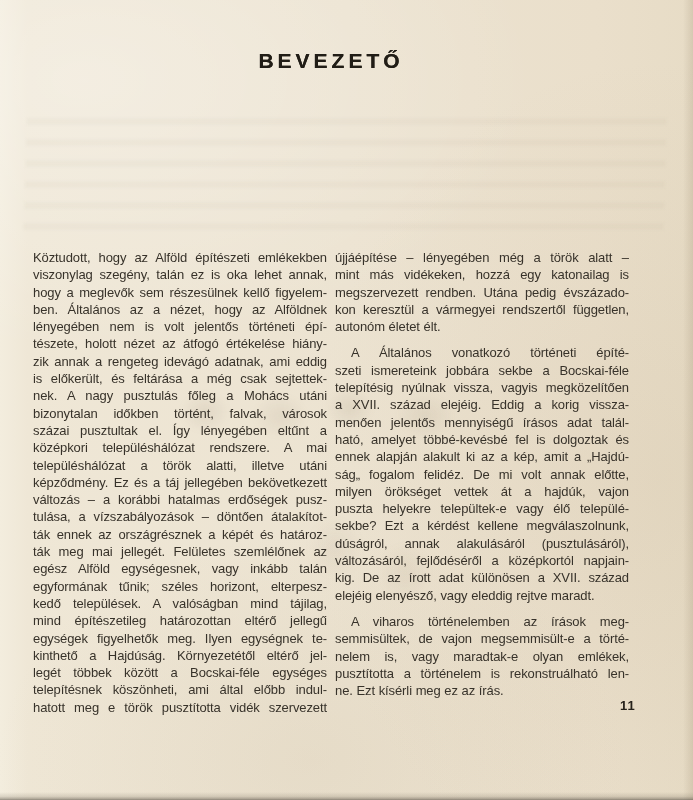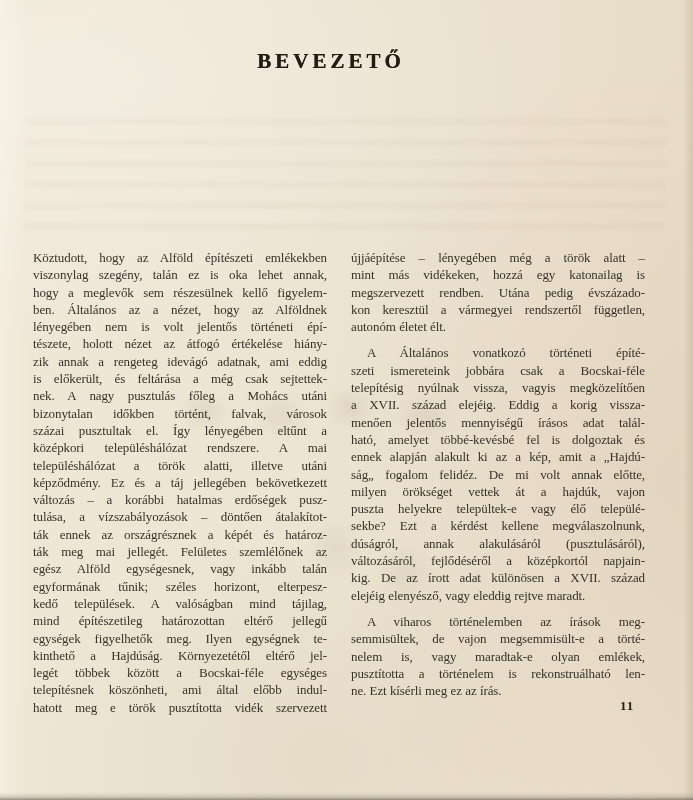--- a/index.html
+++ b/index.html
@@ -1,21 +1,21 @@
 <!DOCTYPE html>
 <html><head>
 <meta charset="utf-8">
 <style>
   html, body { margin: 0; padding: 0; background: #d8d0c0; }
   .page {
     position: relative;
     width: 693px;
     height: 800px;
     overflow: hidden;
-    font-family: Liberation Serif, serif;
+    font-family: Liberation Sans, sans-serif;
     color: #37322a;
     background:
       radial-gradient(ellipse 700px 420px at 12% 10%, rgba(255,255,255,0.30), rgba(255,255,255,0) 65%),
       radial-gradient(ellipse 500px 600px at 95% 60%, rgba(196,178,148,0.18), rgba(196,178,148,0) 70%),
       radial-gradient(ellipse 420px 300px at 45% 95%, rgba(210,196,170,0.25), rgba(210,196,170,0) 75%),
       linear-gradient(90deg, #f3edde 0%, #efe7d6 4%, #ece3d1 50%, #eadfcb 86%, #e7dcc6 100%);
   }
 
   
   .title {
@@ -32,21 +32,21 @@
     text-shadow: 0 0 0.4px #211d16;
   }
 
   
   .columns {
     position: absolute;
     left: 33px;
     top: 249px;
     width: 612px;
     display: flex;
-    gap: 24px;
+    gap: 8px;
   }
   .col {
     width: 294px;
     font-size: 13px;
     line-height: 17.3px;
     letter-spacing: -0.1px;
     word-spacing: 0.2px;
   }
   .para + .para { margin-top: 9px; }
   .line {
@@ -158,21 +158,21 @@
     <div class="col">
         <div class="para">
           <div class="line">újjáépítése – lényegében még a török alatt –</div>
           <div class="line">mint más vidékeken, hozzá egy katonailag is</div>
           <div class="line">megszervezett rendben. Utána pedig évszázado-</div>
           <div class="line">kon keresztül a vármegyei rendszertől független,</div>
           <div class="line end">autonóm életet élt.</div>
         </div>
         <div class="para">
           <div class="line indent">A Általános vonatkozó történeti építé-</div>
-          <div class="line">szeti ismereteink jobbára csak a Bocskai-féle</div>
+          <div class="line">szeti ismereteink jobbára sekbe a Bocskai-féle</div>
           <div class="line">telepítésig nyúlnak vissza, vagyis megközelítően</div>
           <div class="line">a XVII. század elejéig. Eddig a korig vissza-</div>
           <div class="line">menően jelentős mennyiségű írásos adat talál-</div>
           <div class="line">ható, amelyet többé-kevésbé fel is dolgoztak és</div>
           <div class="line">ennek alapján alakult ki az a kép, amit a „Hajdú-</div>
           <div class="line">ság„ fogalom felidéz. De mi volt annak előtte,</div>
           <div class="line">milyen örökséget vettek át a hajdúk, vajon</div>
           <div class="line">puszta helyekre települtek-e vagy élő települé-</div>
           <div class="line">sekbe? Ezt a kérdést kellene megválaszolnunk,</div>
           <div class="line">dúságról, annak alakulásáról (pusztulásáról),</div>

